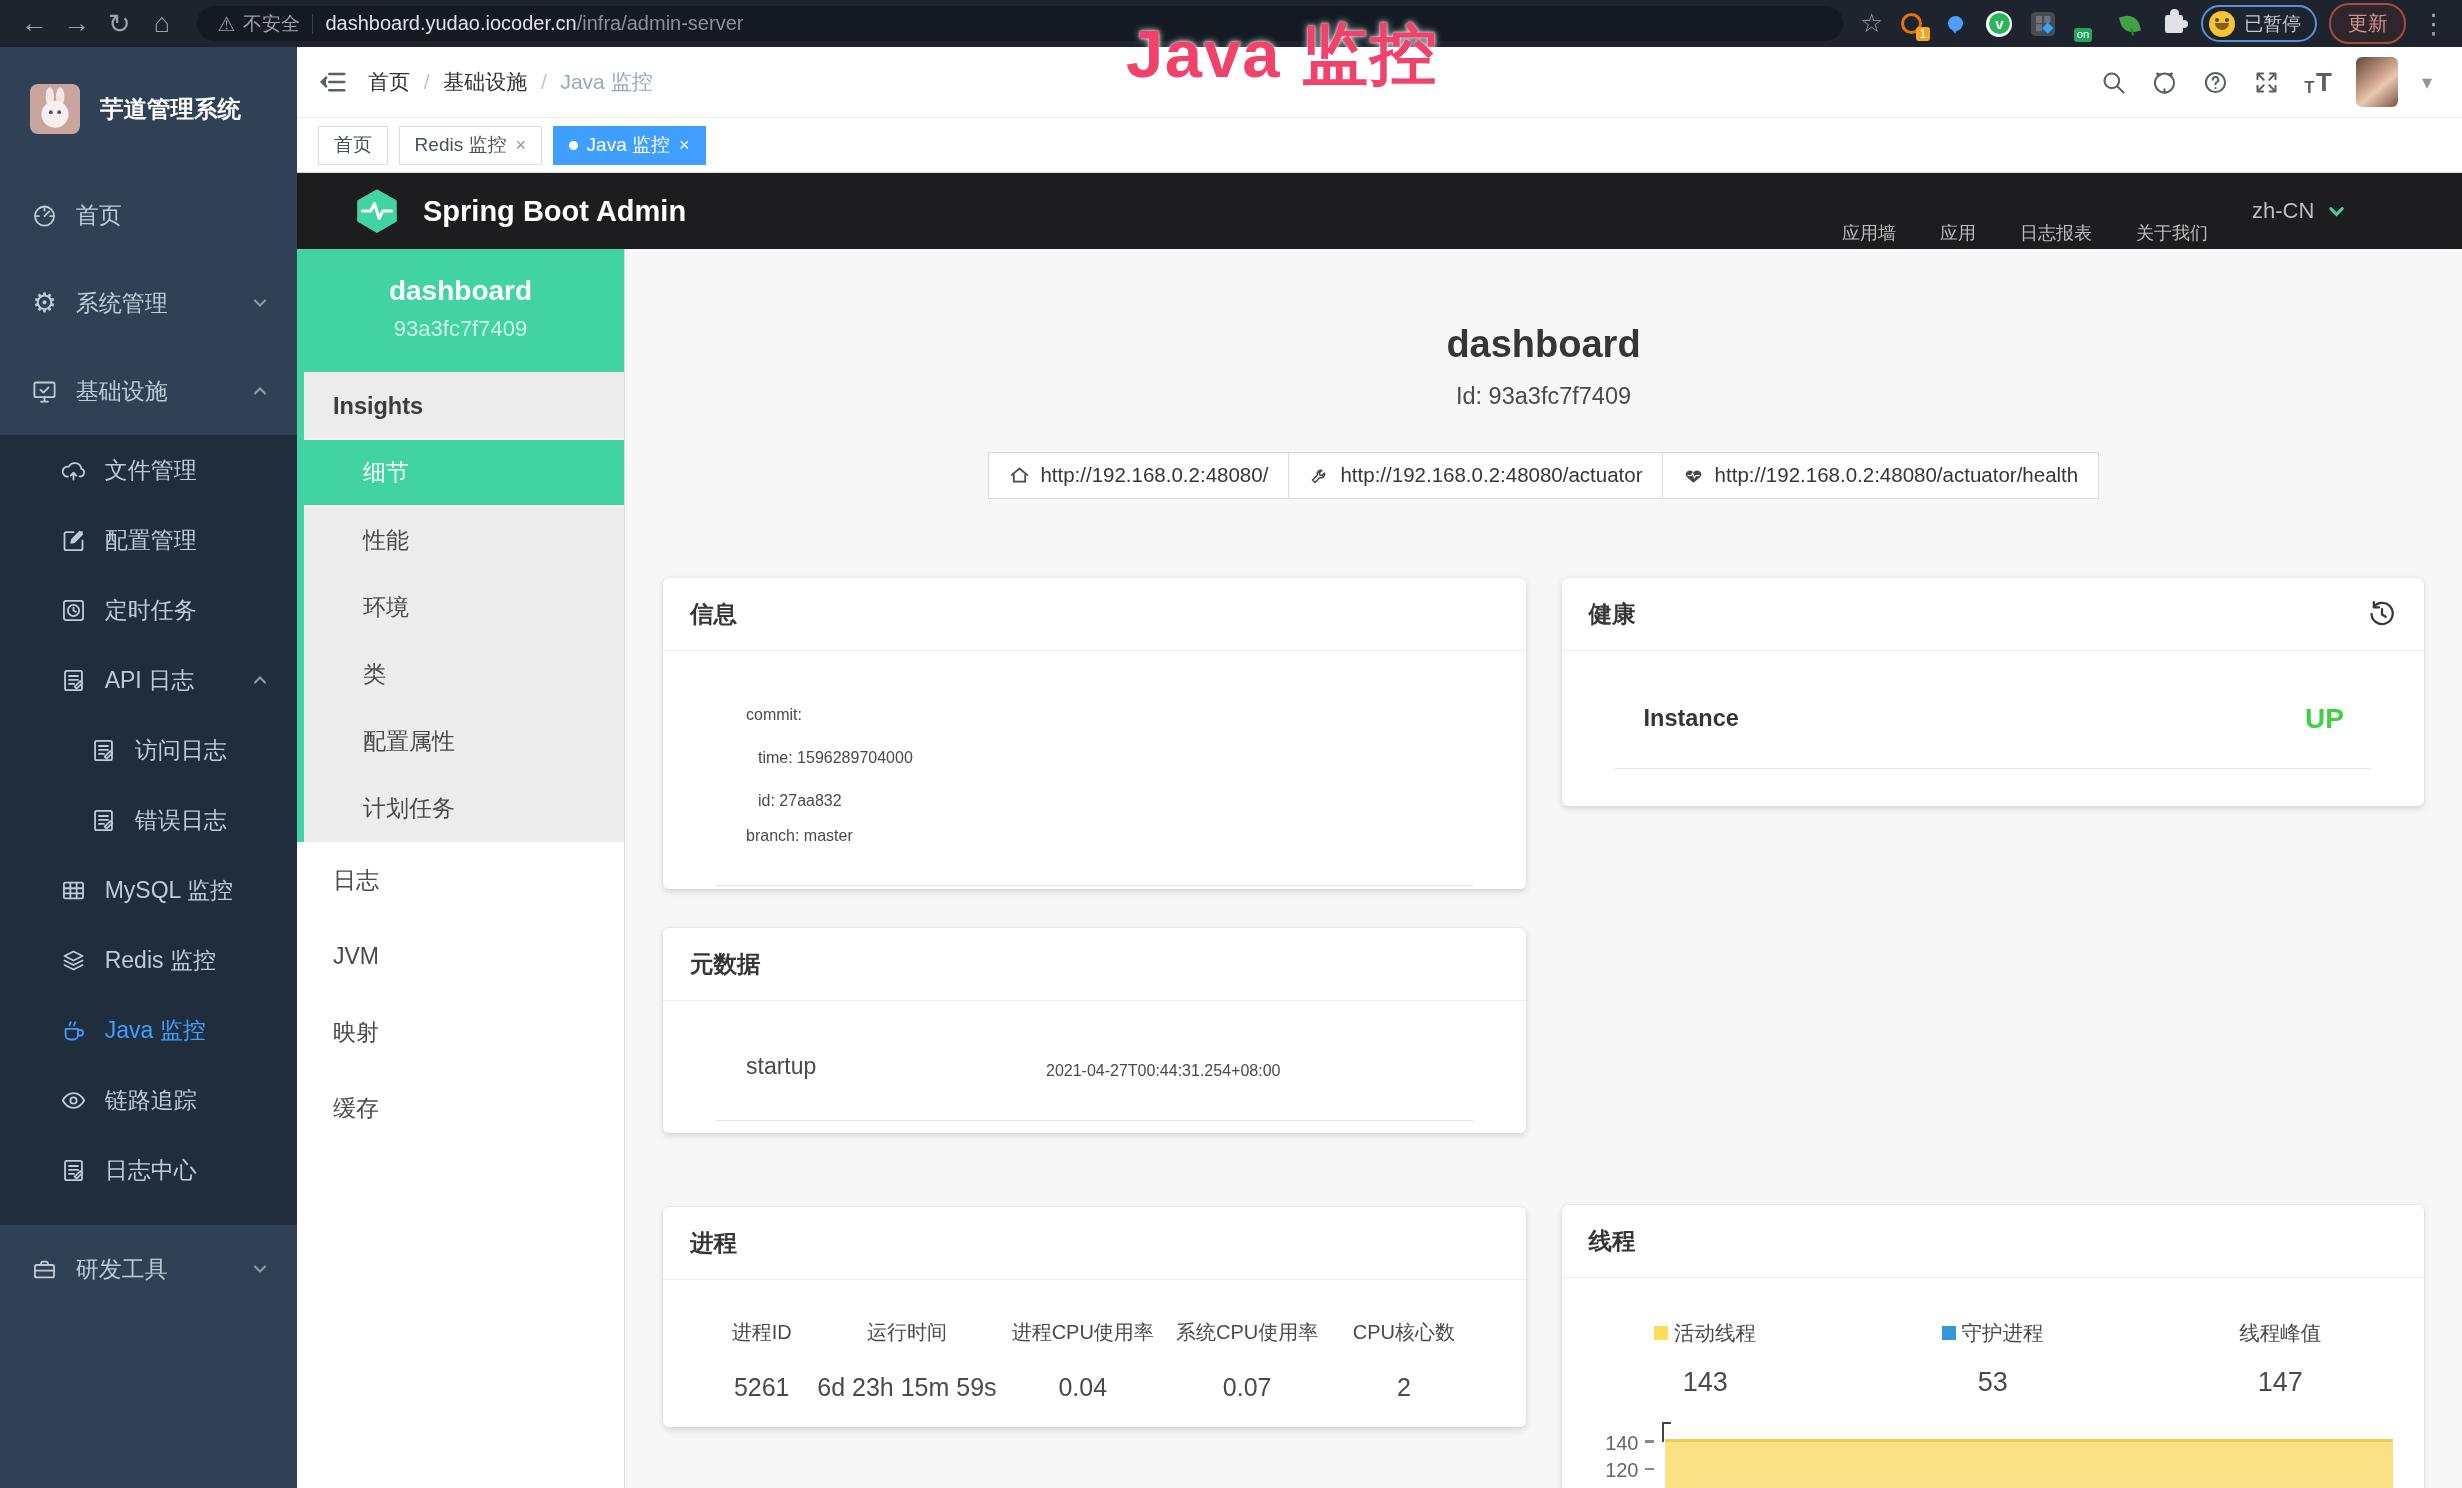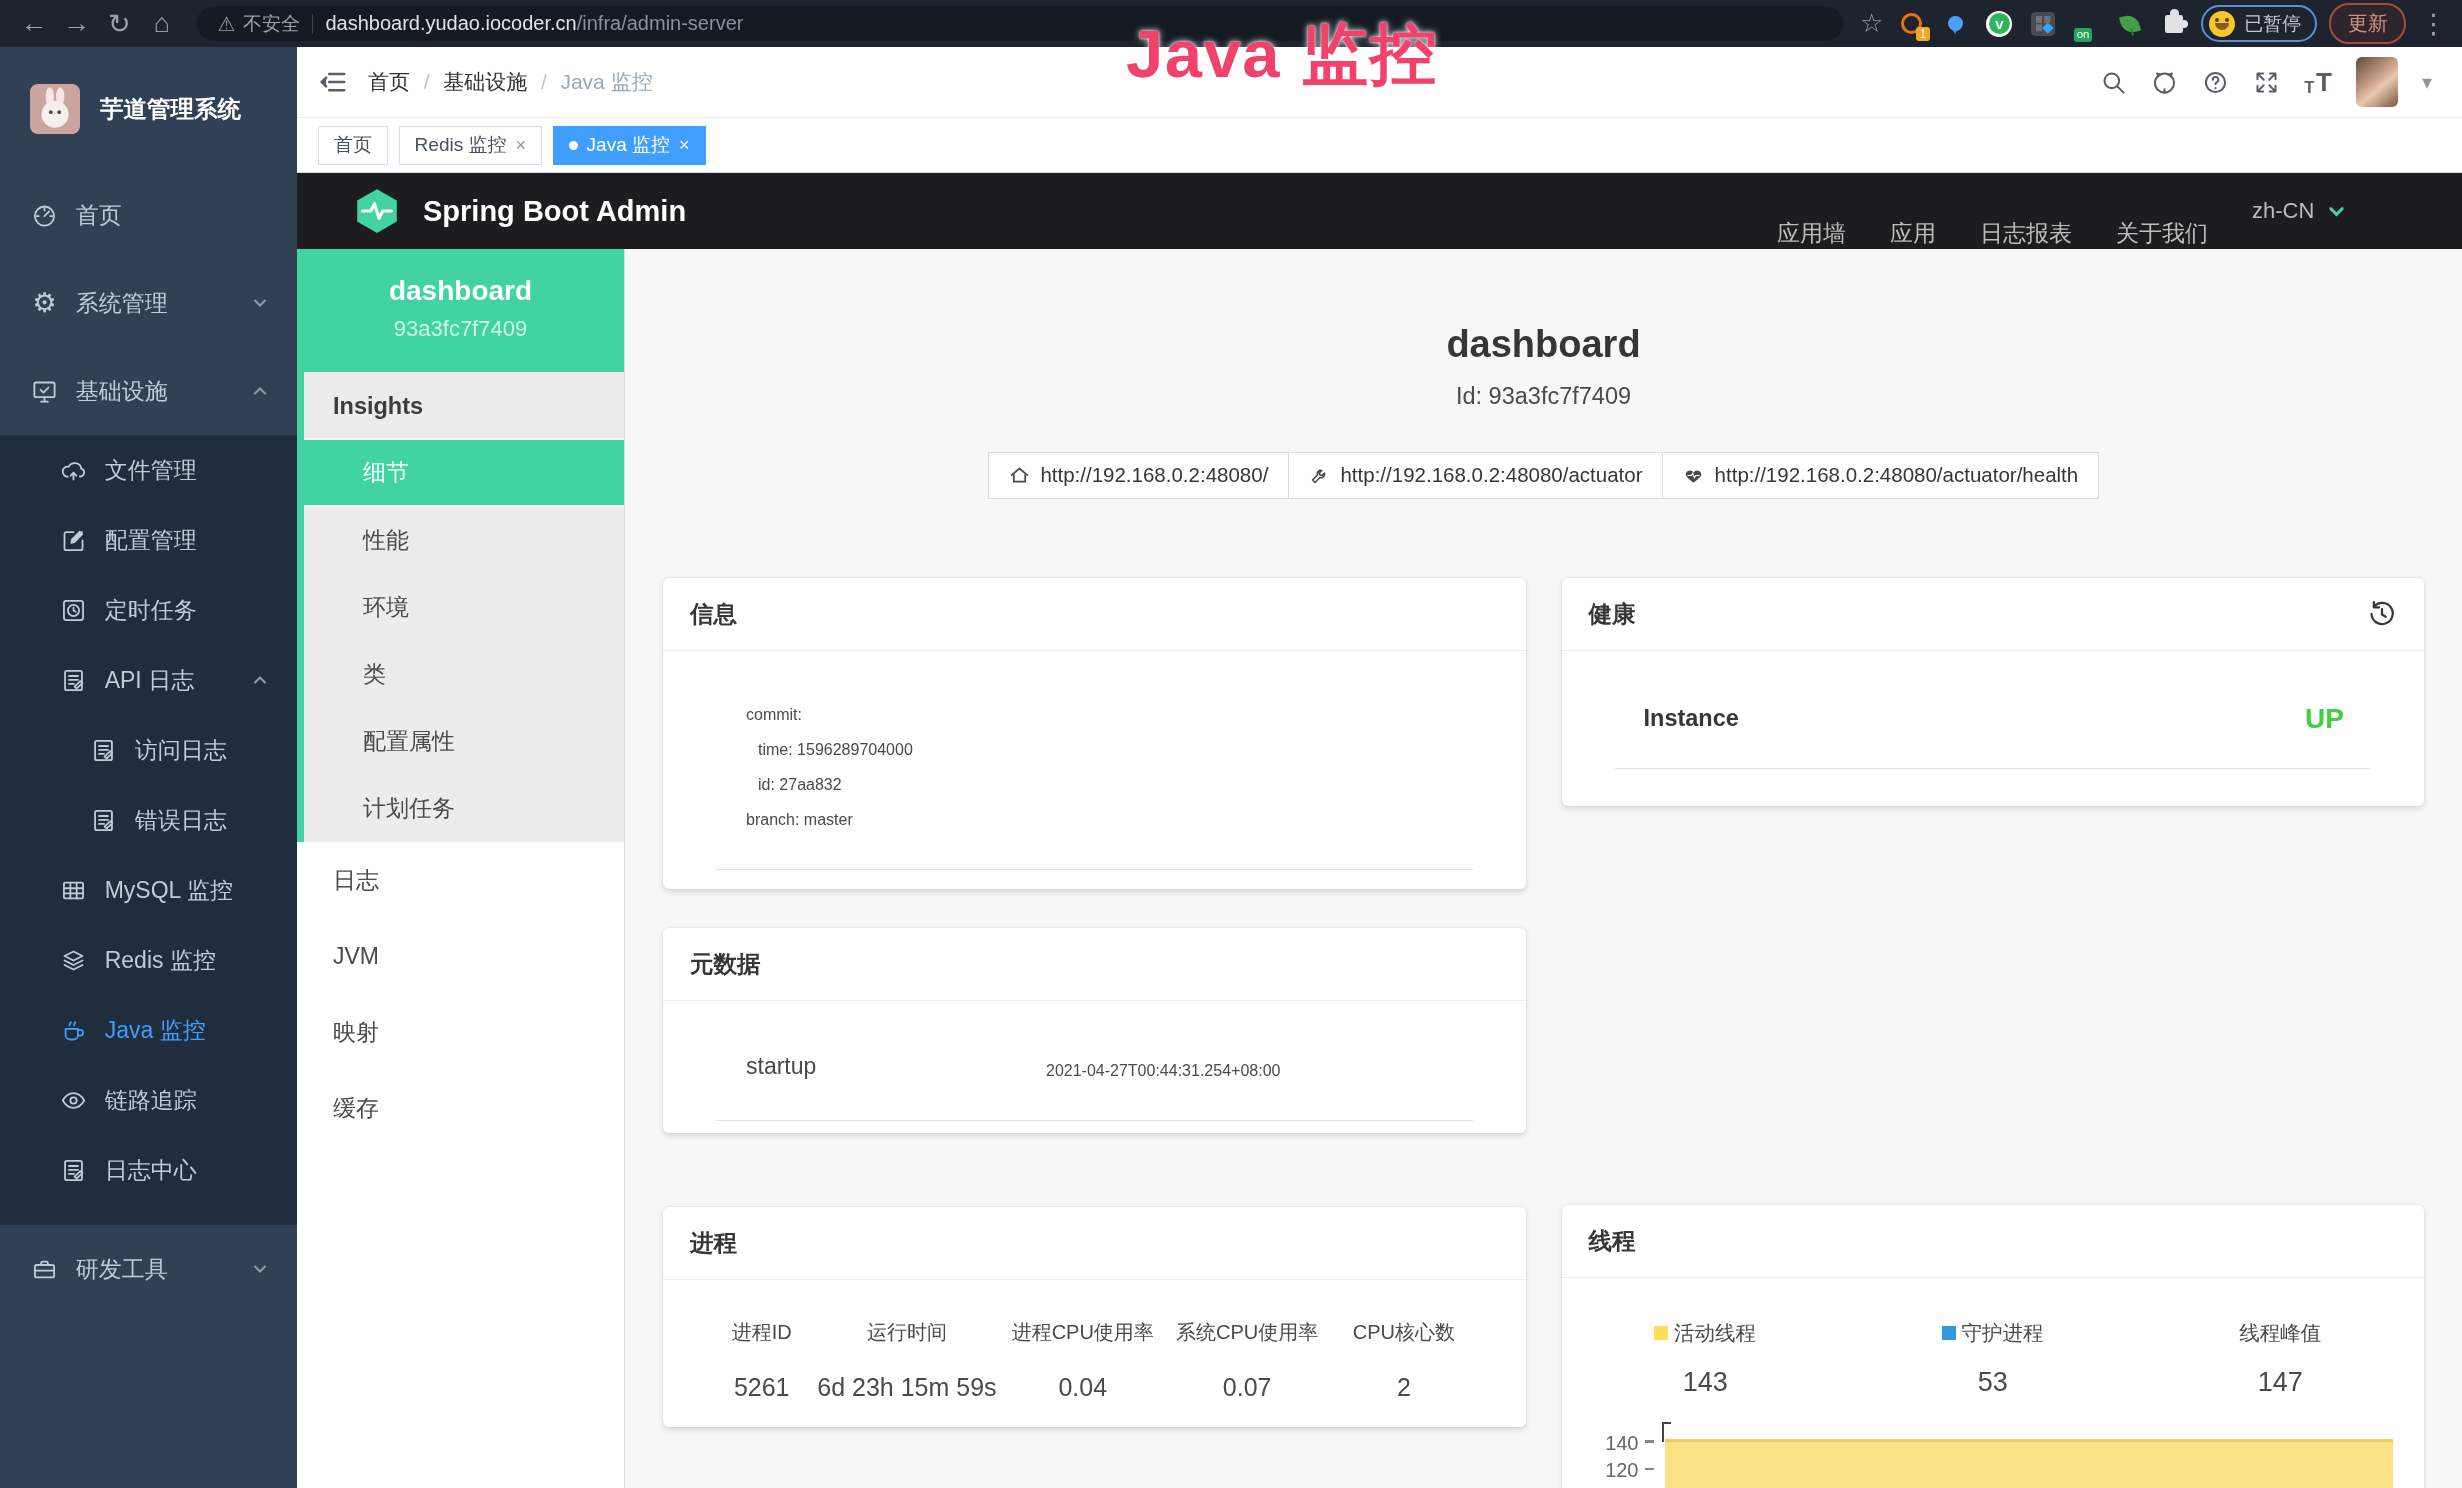--- a/index.html
+++ b/index.html
@@ -101,21 +101,21 @@
   .tag .x { font-size:18px; color:#90939d; line-height:1; }
   .tag.active { background:#409eff; border-color:#409eff; color:#fff; }
   .tag.active .x { color:#fff; }
   .tag .dot { width:9px; height:9px; border-radius:50%; background:#fff; flex:none; }
 
   
   .sba { flex:1; min-height:0; display:flex; flex-direction:column; }
   .sba-nav { height:76px; background:#1d1d1f; display:flex; align-items:center; padding:0 114px 0 55px; gap:44px; flex:none; }
   .sba-brand { display:flex; align-items:center; gap:21px; color:#fff; font-size:29px; font-weight:bold; margin-right:auto; }
   .hex { width:50px; height:50px; }
-  .sba-link { color:#bdbdbd; font-size:23px; white-space:nowrap;margin-top:44px; }
+  .sba-link { color:#bdbdbd; font-size:18px; white-space:nowrap;margin-top:44px; }
   .sba-locale { color:#bdbdbd; font-size:22px; display:flex; align-items:center; gap:10.6px; }
   .chev-green svg { width:23px; height:23px; stroke:#42d3a2; fill:none; stroke-width:3; stroke-linecap:round; }
 
   .sba-body { flex:1; min-height:0; display:flex; }
   .sba-side { width:328px; flex:none; background:#fff; border-right:1.5px solid #dbdbdb; }
   .inst-head { background:#42d3a2; color:#fff; text-align:center; padding:26px 7.6px 30px; }
   .inst-name { font-size:28px; font-weight:bold; }
   .inst-id { font-size:22px; color:rgba(255,255,255,.75); margin-top:9px; }
   .insights { background:#ececec; border-left:7.6px solid #42d3a2; }
   .insights-label { font-weight:bold; color:#3c3c3c; font-size:23.5px; padding:21px 0 18px 29px; border-bottom:2.3px solid #fff; }
@@ -142,21 +142,21 @@
 
   .card-info { height:311px; }
   .card-meta { height:205px; margin-top:39px; }
   .card-proc { height:220px; margin-top:74px; }
   .card-health { height:228px; }
   .card-threads { height:501px; margin-top:399px; }
 
   .kv-row { margin:46px 53px 0; display:flex; border-bottom:1.5px solid #e4e4e4; padding:0 0 32px 30px; }
   .kv-key { width:300px; flex:none; font-size:23px; color:#4a4a4a; }
   .kv-val { font-size:16px; color:#4a4a4a; line-height:35px; }
-  .kv-val .ind { padding-left:12px; }
+  .kv-val .ind { padding-left:12px;margin-top:8px; }
   .card-meta .kv-row { margin-top:52px; }
 
   .health-row { margin:52px 53px 0; display:flex; align-items:center; border-bottom:1.5px solid #e4e4e4; padding:0 27px 33px 29px; }
   .health-key { font-size:23.5px; font-weight:bold; color:#363636; }
   .health-val { margin-left:auto; font-size:28px; font-weight:bold; color:#41cf41; }
 
   .proc { padding:39px 49px 0; }
   .proc-head, .proc-vals { display:flex; text-align:center; color:#4a4a4a; }
   .proc-head { font-size:20px; }
   .proc-vals { font-size:25px; margin-top:27px; }

